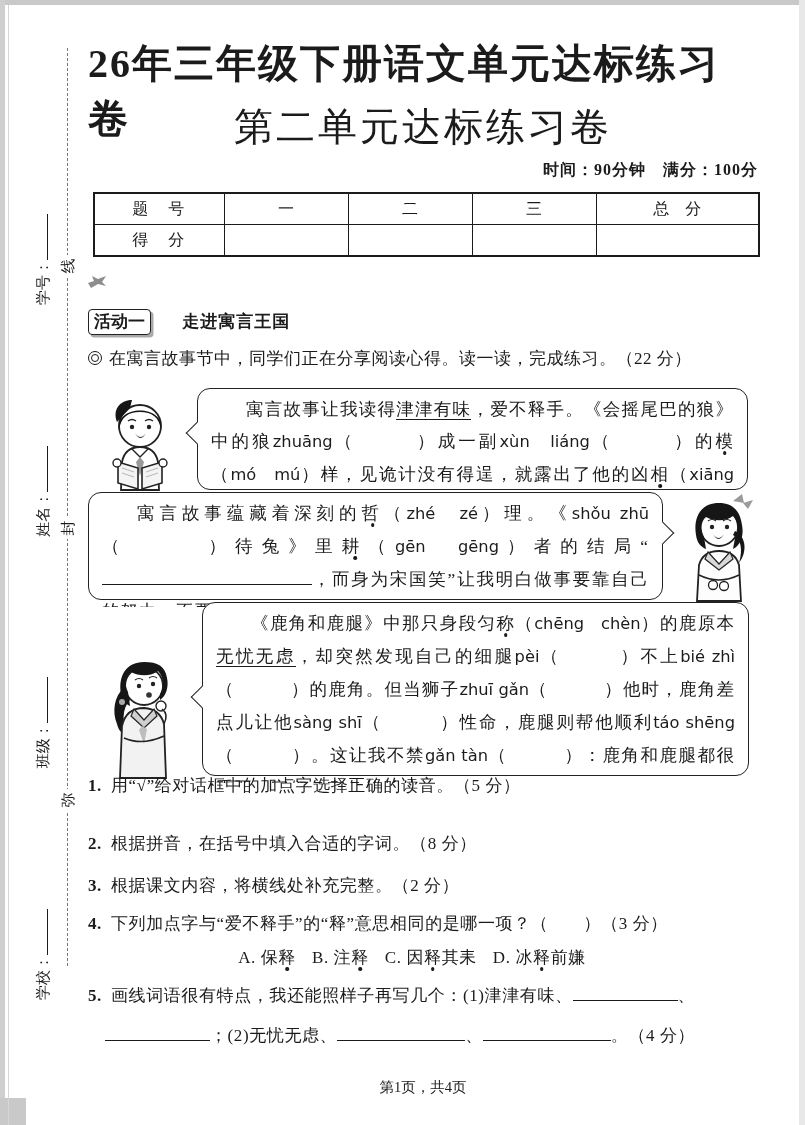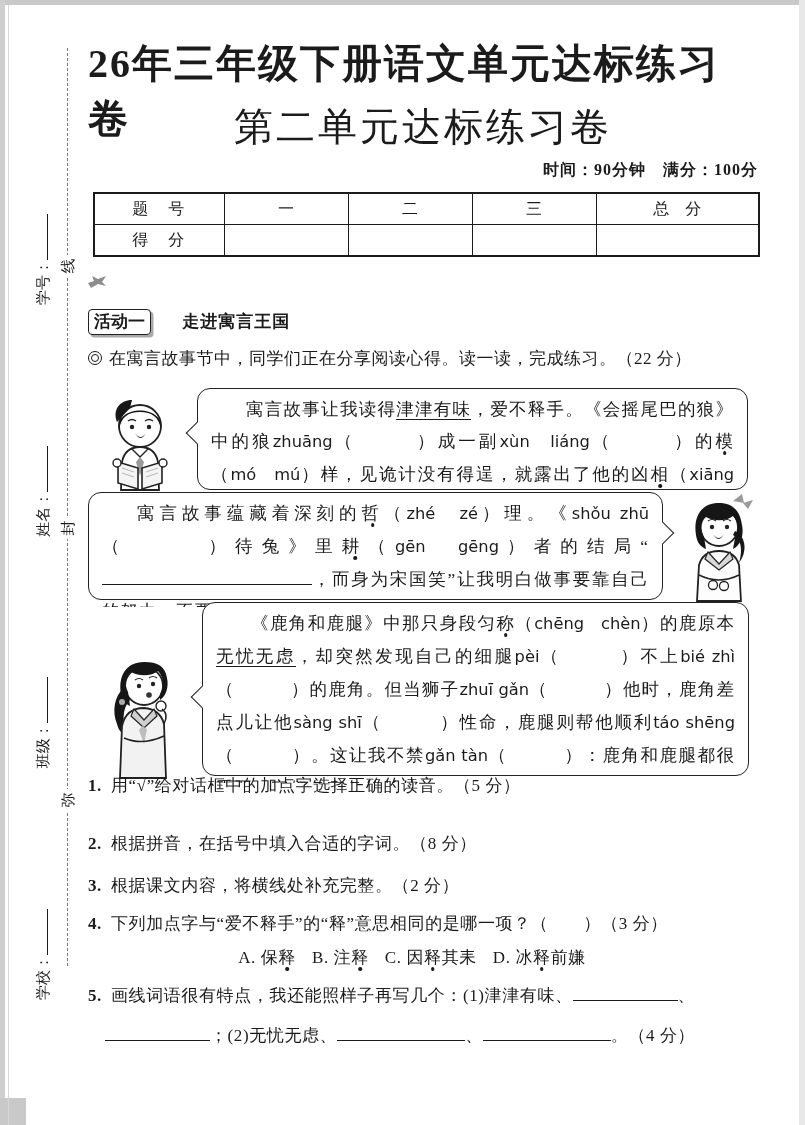--- a/index.html
+++ b/index.html
@@ -219,13 +219,14 @@
     <span><span>C. 因</span><span class="dch">释</span><span>其耒</span></span>
     <span><span>D. 冰</span><span class="dch">释</span><span>前嫌</span></span>
   </div>
   <div class="q" style="top:984px;">
     <span class="qnum">5.</span><span><span>画线词语很有特点，我还能照样子再写几个：(1)津津有味、</span><span class="blank" style="width: 105px;"></span><span>、</span></span>
   </div>
   <div class="q q2line" style="top:1024px;">
     <span><span class="blank" style="width: 105px;"></span><span>；(2)无忧无虑、</span><span class="blank" style="width: 128px;"></span><span>、</span><span class="blank" style="width: 128px;"></span><span>。（4 分）</span></span>
   </div>
 
+  <div class="footer">第1页，共4页</div>
 </div>
 
 </body></html>

